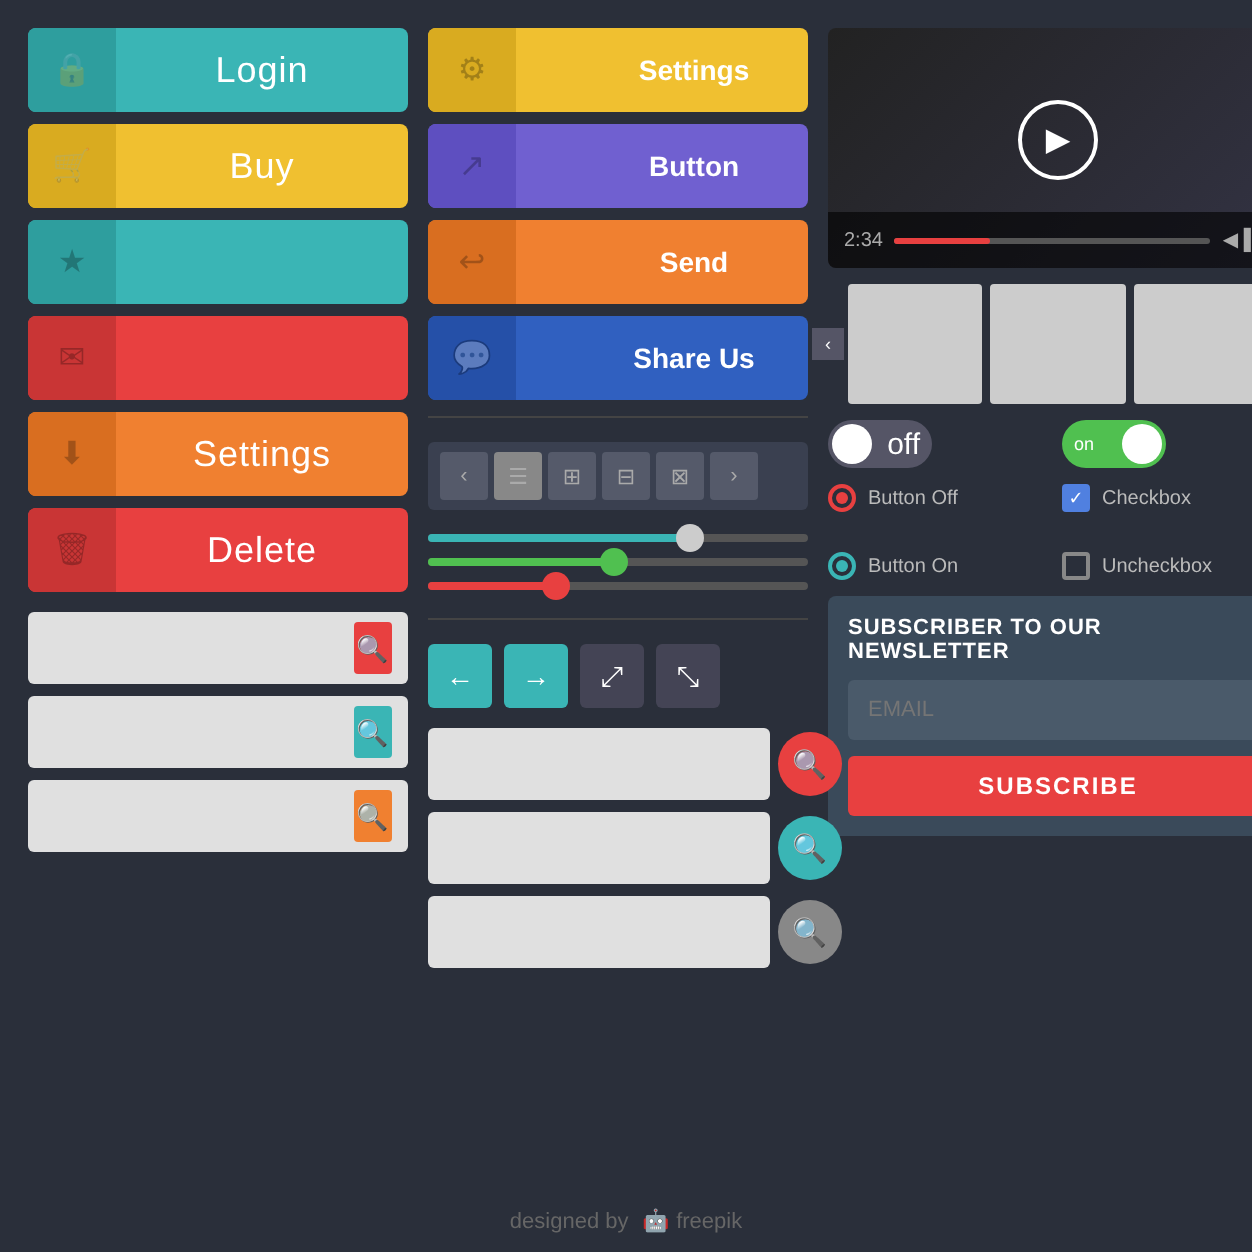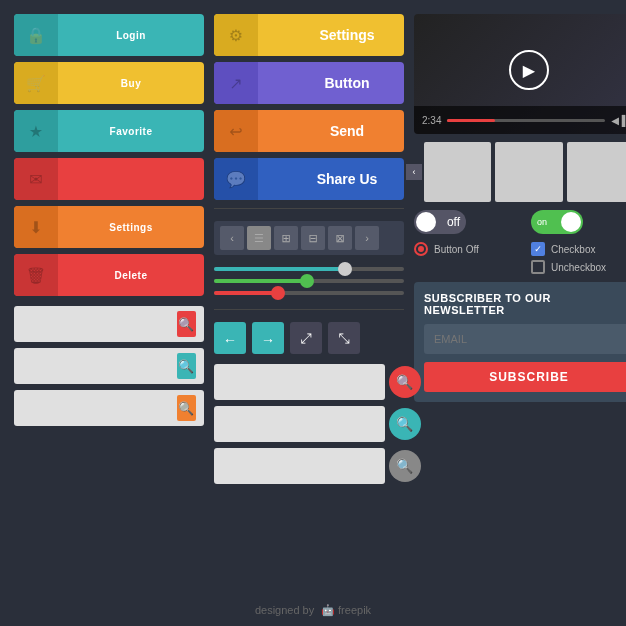--- a/index.html
+++ b/index.html
@@ -46,22 +46,22 @@
       font-size: 16px;
       color: rgba(0,0,0,0.25);
     }
 
     .action-btn .label-part {
       flex: 1;
       display: flex;
       align-items: center;
       justify-content: center;
       color: white;
-      font-size: 10px;
-      font-weight: bold;
+      font-size: 18px;
+      font-weight: normal;
       letter-spacing: 0.5px;
     }
 
     .btn-login { background: #3ab5b5; }
     .btn-login .icon-part { background: #2e9e9e; }
     .btn-buy { background: #f0c030; }
     .btn-buy .icon-part { background: #d9ab20; }
     .btn-favorite { background: #3ab5b5; }
     .btn-favorite .icon-part { background: #2e9e9e; }
     .btn-message { background: #e84040; }
@@ -446,28 +446,28 @@
       position: absolute;
       left: 6px;
       color: white;
       font-size: 9px;
     }
 
     .toggle-switch .toggle-on-text {
       position: absolute;
       right: 6px;
       color: white;
-      font-size: 12px;
+      font-size: 15px;
     }
 
     
     .radio-checkbox-section {
       display: flex;
       flex-direction: column;
-      gap: 4px;
+      gap: 20px;
     }
 
     .radio-item, .checkbox-item {
       display: flex;
       align-items: center;
       gap: 6px;
     }
 
     .radio-circle {
       width: 14px;
@@ -596,21 +596,20 @@
       <div class="label-part">Login</div>
     </div>
 
     <div class="action-btn btn-buy">
       <div class="icon-part">🛒</div>
       <div class="label-part">Buy</div>
     </div>
 
     <div class="action-btn btn-favorite">
       <div class="icon-part">★</div>
-      <div class="label-part">Favorite</div>
     </div>
 
     <div class="action-btn btn-message">
       <div class="icon-part">✉</div>
     </div>
 
     <div class="action-btn btn-download">
       <div class="icon-part">⬇</div>
       <div class="label-part">Settings</div>
     </div>
@@ -765,20 +764,24 @@
         </div>
       </div>
     </div>
 
     <div class="controls-2col">
       <div class="radio-checkbox-section">
         <div class="radio-item">
           <div class="radio-circle selected"></div>
           <span class="radio-label">Button Off</span>
         </div>
+        <div class="radio-item">
+          <div class="radio-circle on-selected"></div>
+          <span class="radio-label">Button On</span>
+        </div>
       </div>
       <div class="radio-checkbox-section">
         <div class="checkbox-item">
           <div class="checkbox-box checked"></div>
           <span class="checkbox-label">Checkbox</span>
         </div>
         <div class="checkbox-item">
           <div class="checkbox-box"></div>
           <span class="checkbox-label">Uncheckbox</span>
         </div>

